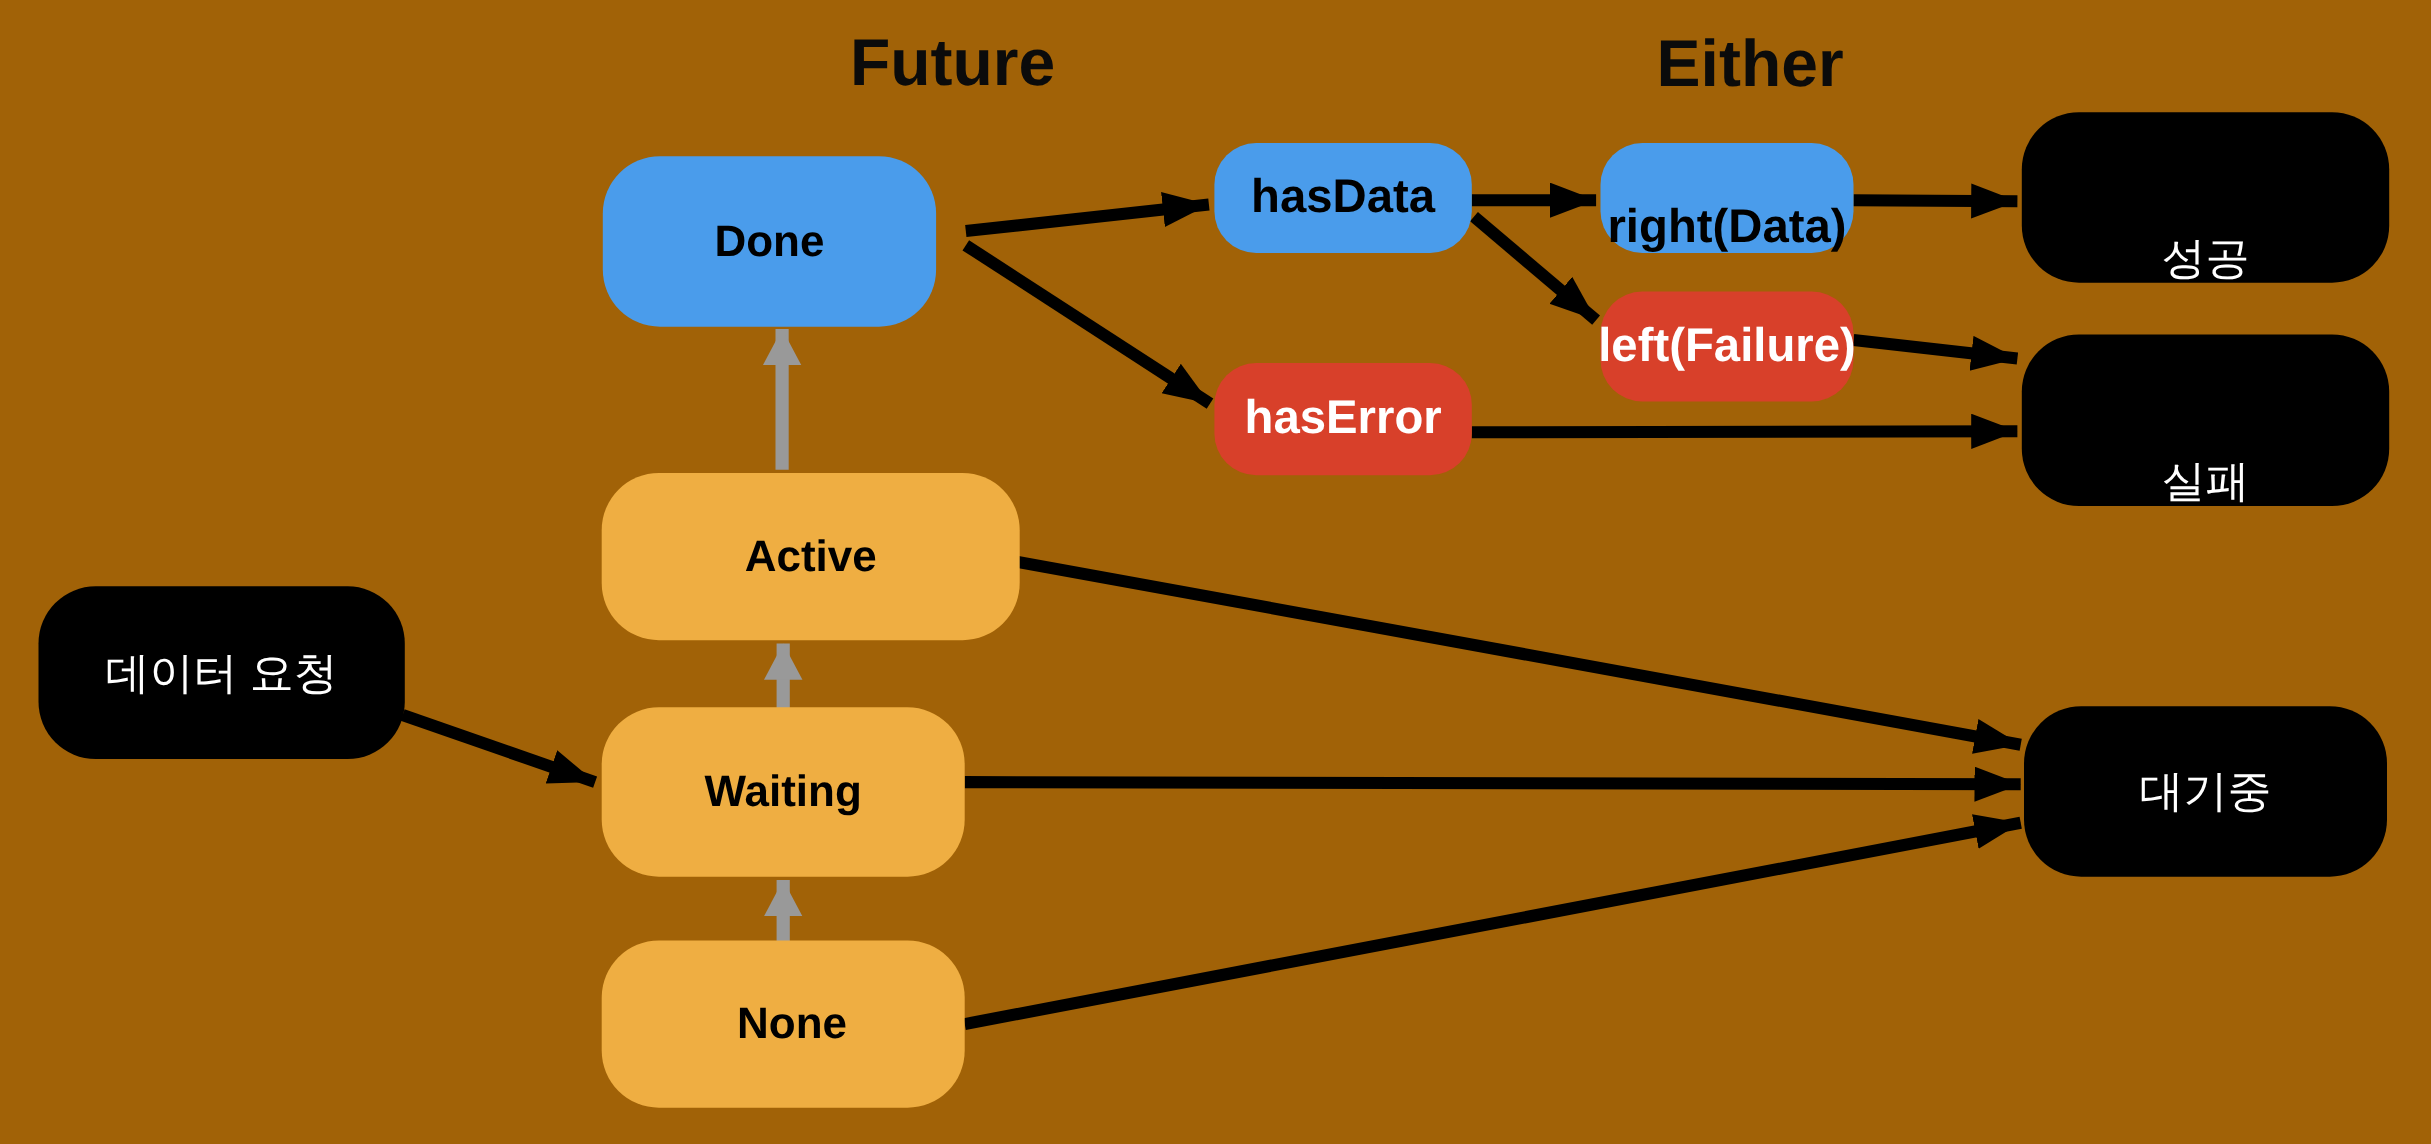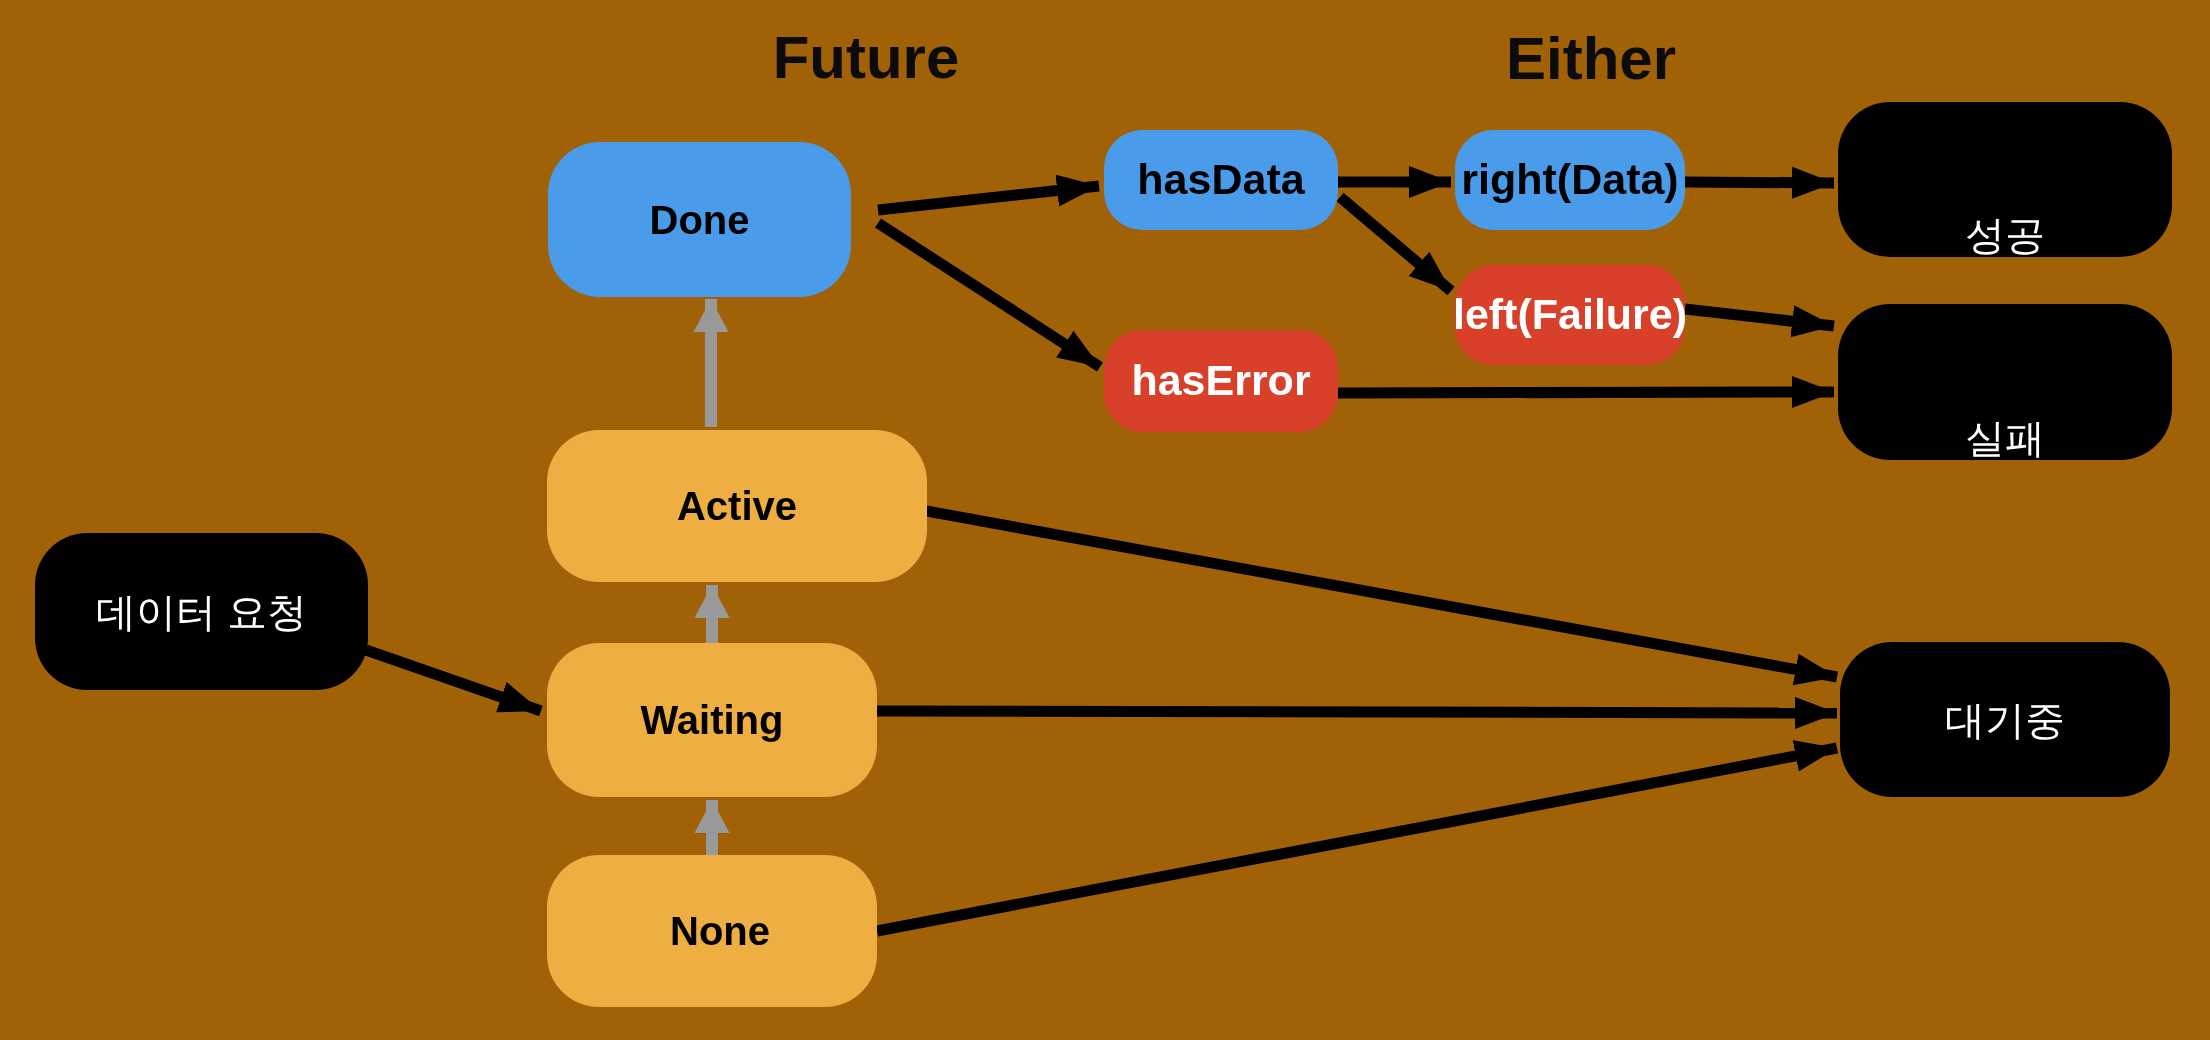--- a/index.html
+++ b/index.html
@@ -89,21 +89,21 @@
   <div class="node big orange" style="left:547px; top:643px; width:330px; height:154px;">
     <span>Waiting</span>
   </div>
   <div class="node big orange" style="left:547px; top:855px; width:330px; height:152px;padding-left:16px;">
     <span>None</span>
   </div>
 
   <div class="node small blue" style="left:1104px; top:130px; width:234px; height:100px;">
     <span>hasData</span>
   </div>
-  <div class="node small blue" style="left:1455px; top:130px; width:230px; height:100px;">
+  <div class="node small blue" style="left:1455px; top:130px; width:230px; height:100px;align-items:flex-end;">
     <span>right(Data)</span>
   </div>
   <div class="node small red" style="left:1455px; top:265px; width:230px; height:100px;">
     <span>left(Failure)</span>
   </div>
   <div class="node small red" style="left:1104px; top:330px; width:234px; height:102px;">
     <span>hasError</span>
   </div>
 
   <div class="node big black korean fs46" style="left:1838px; top:102px; width:334px; height:155px;">

